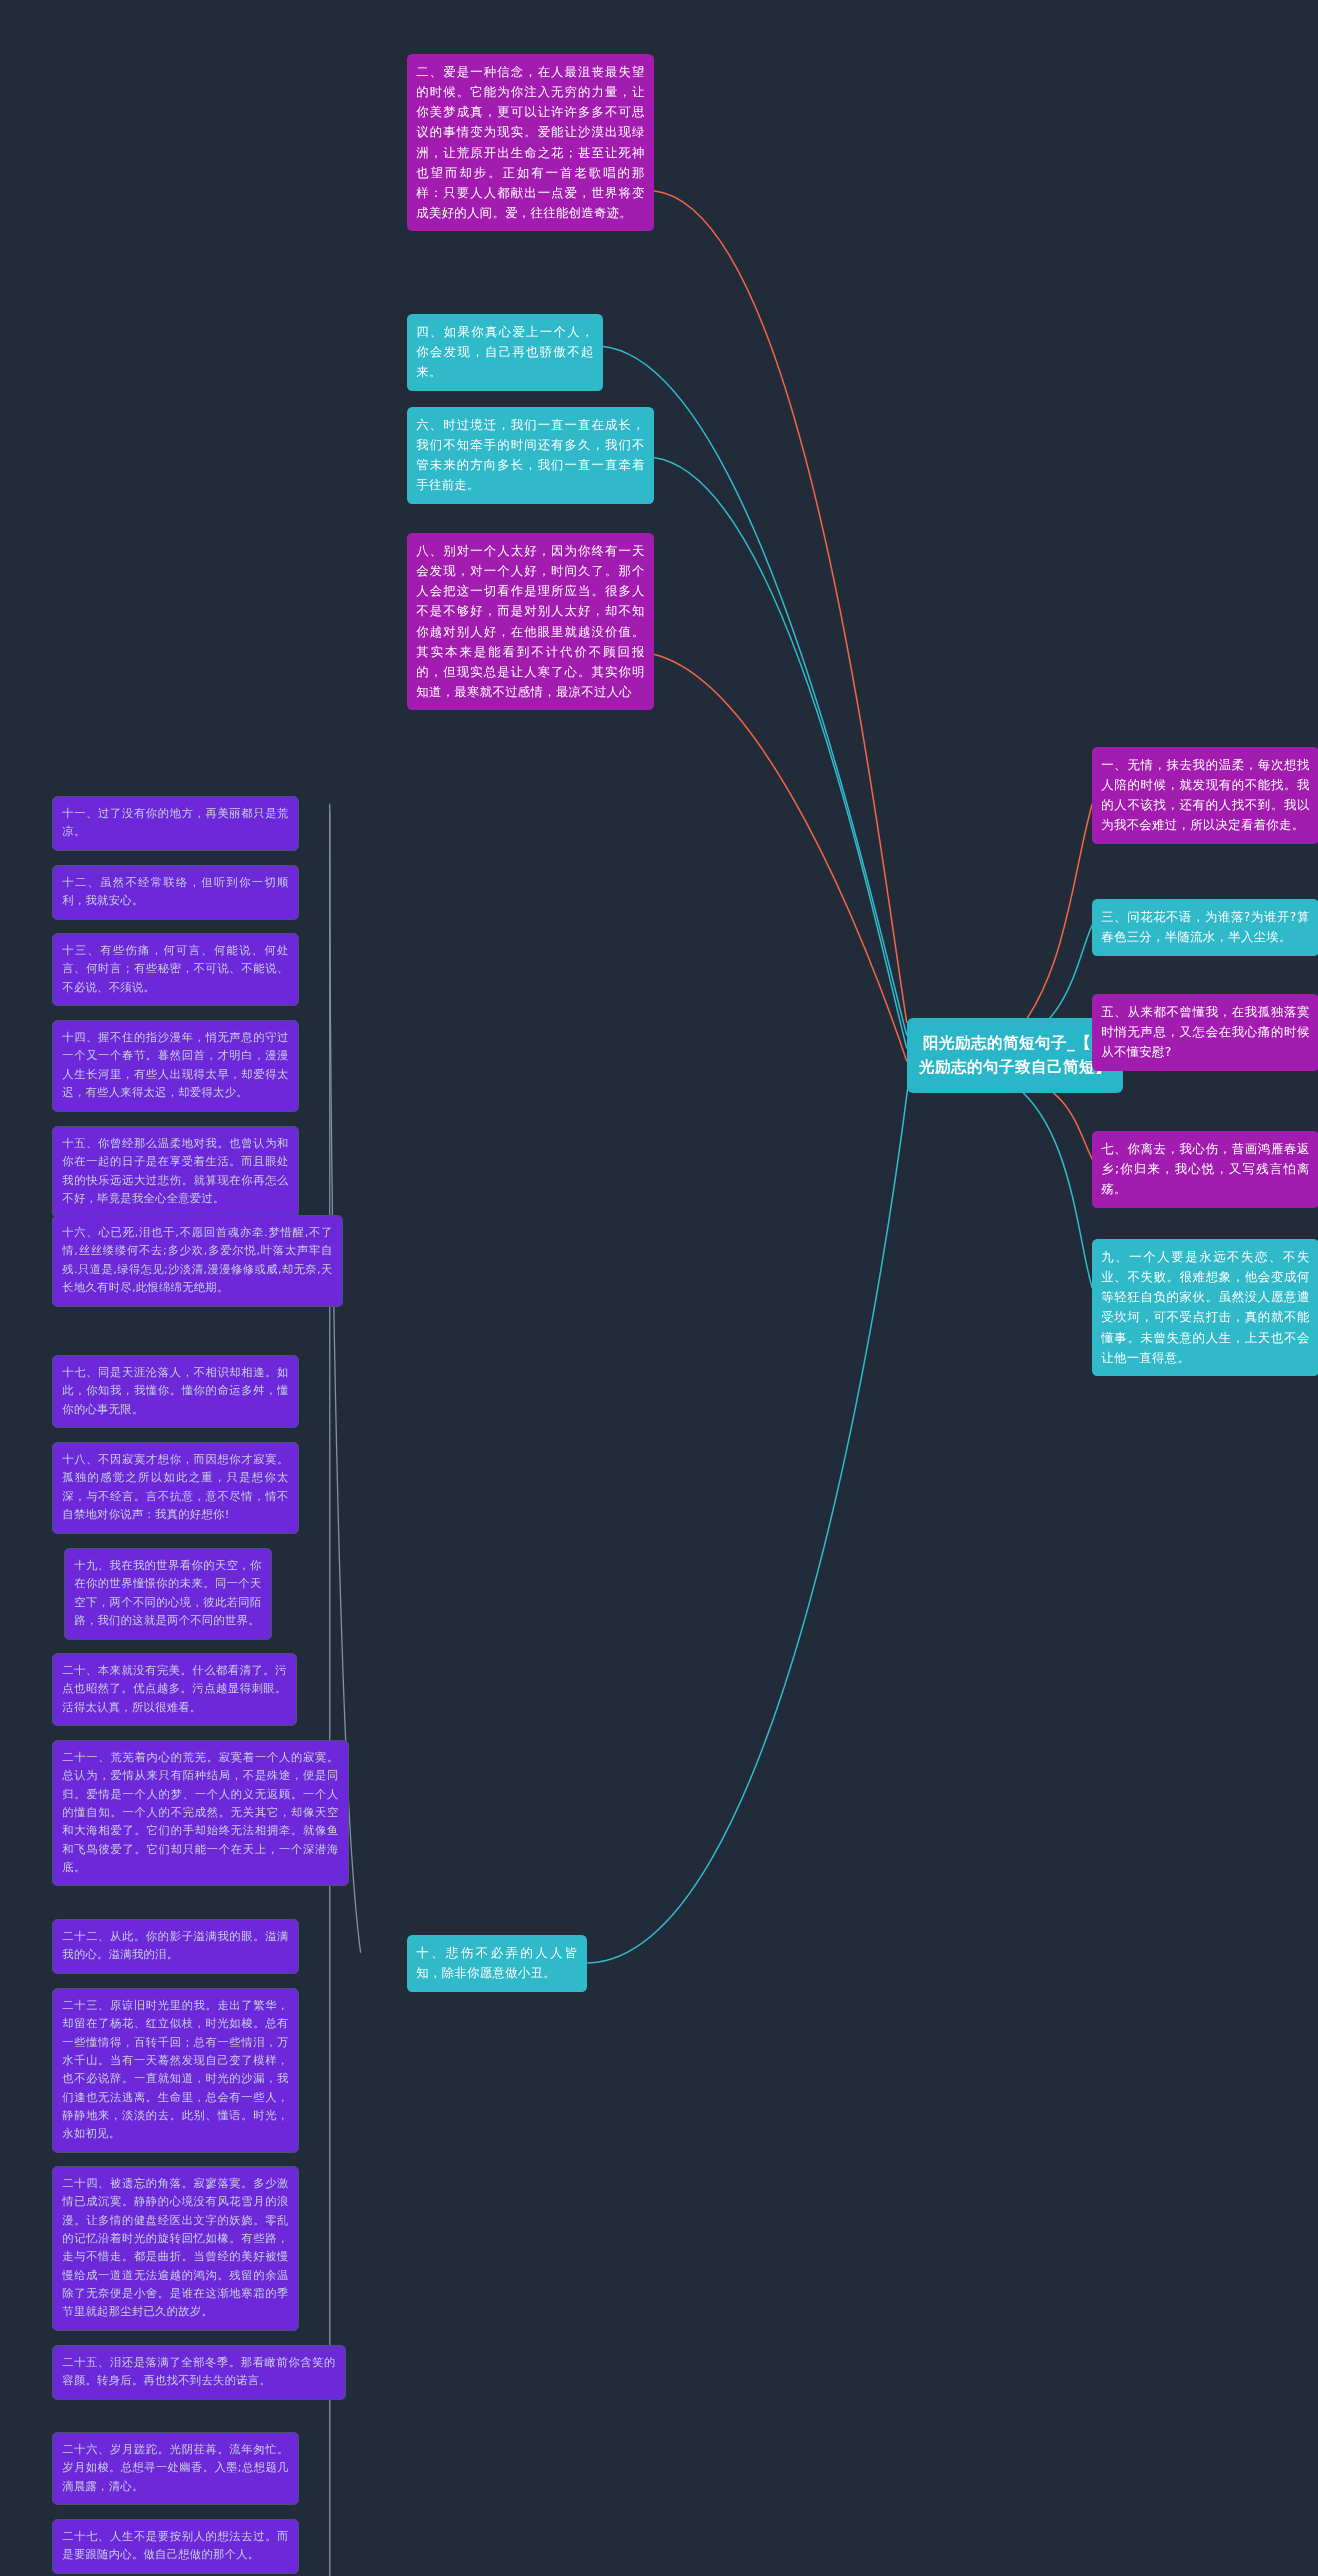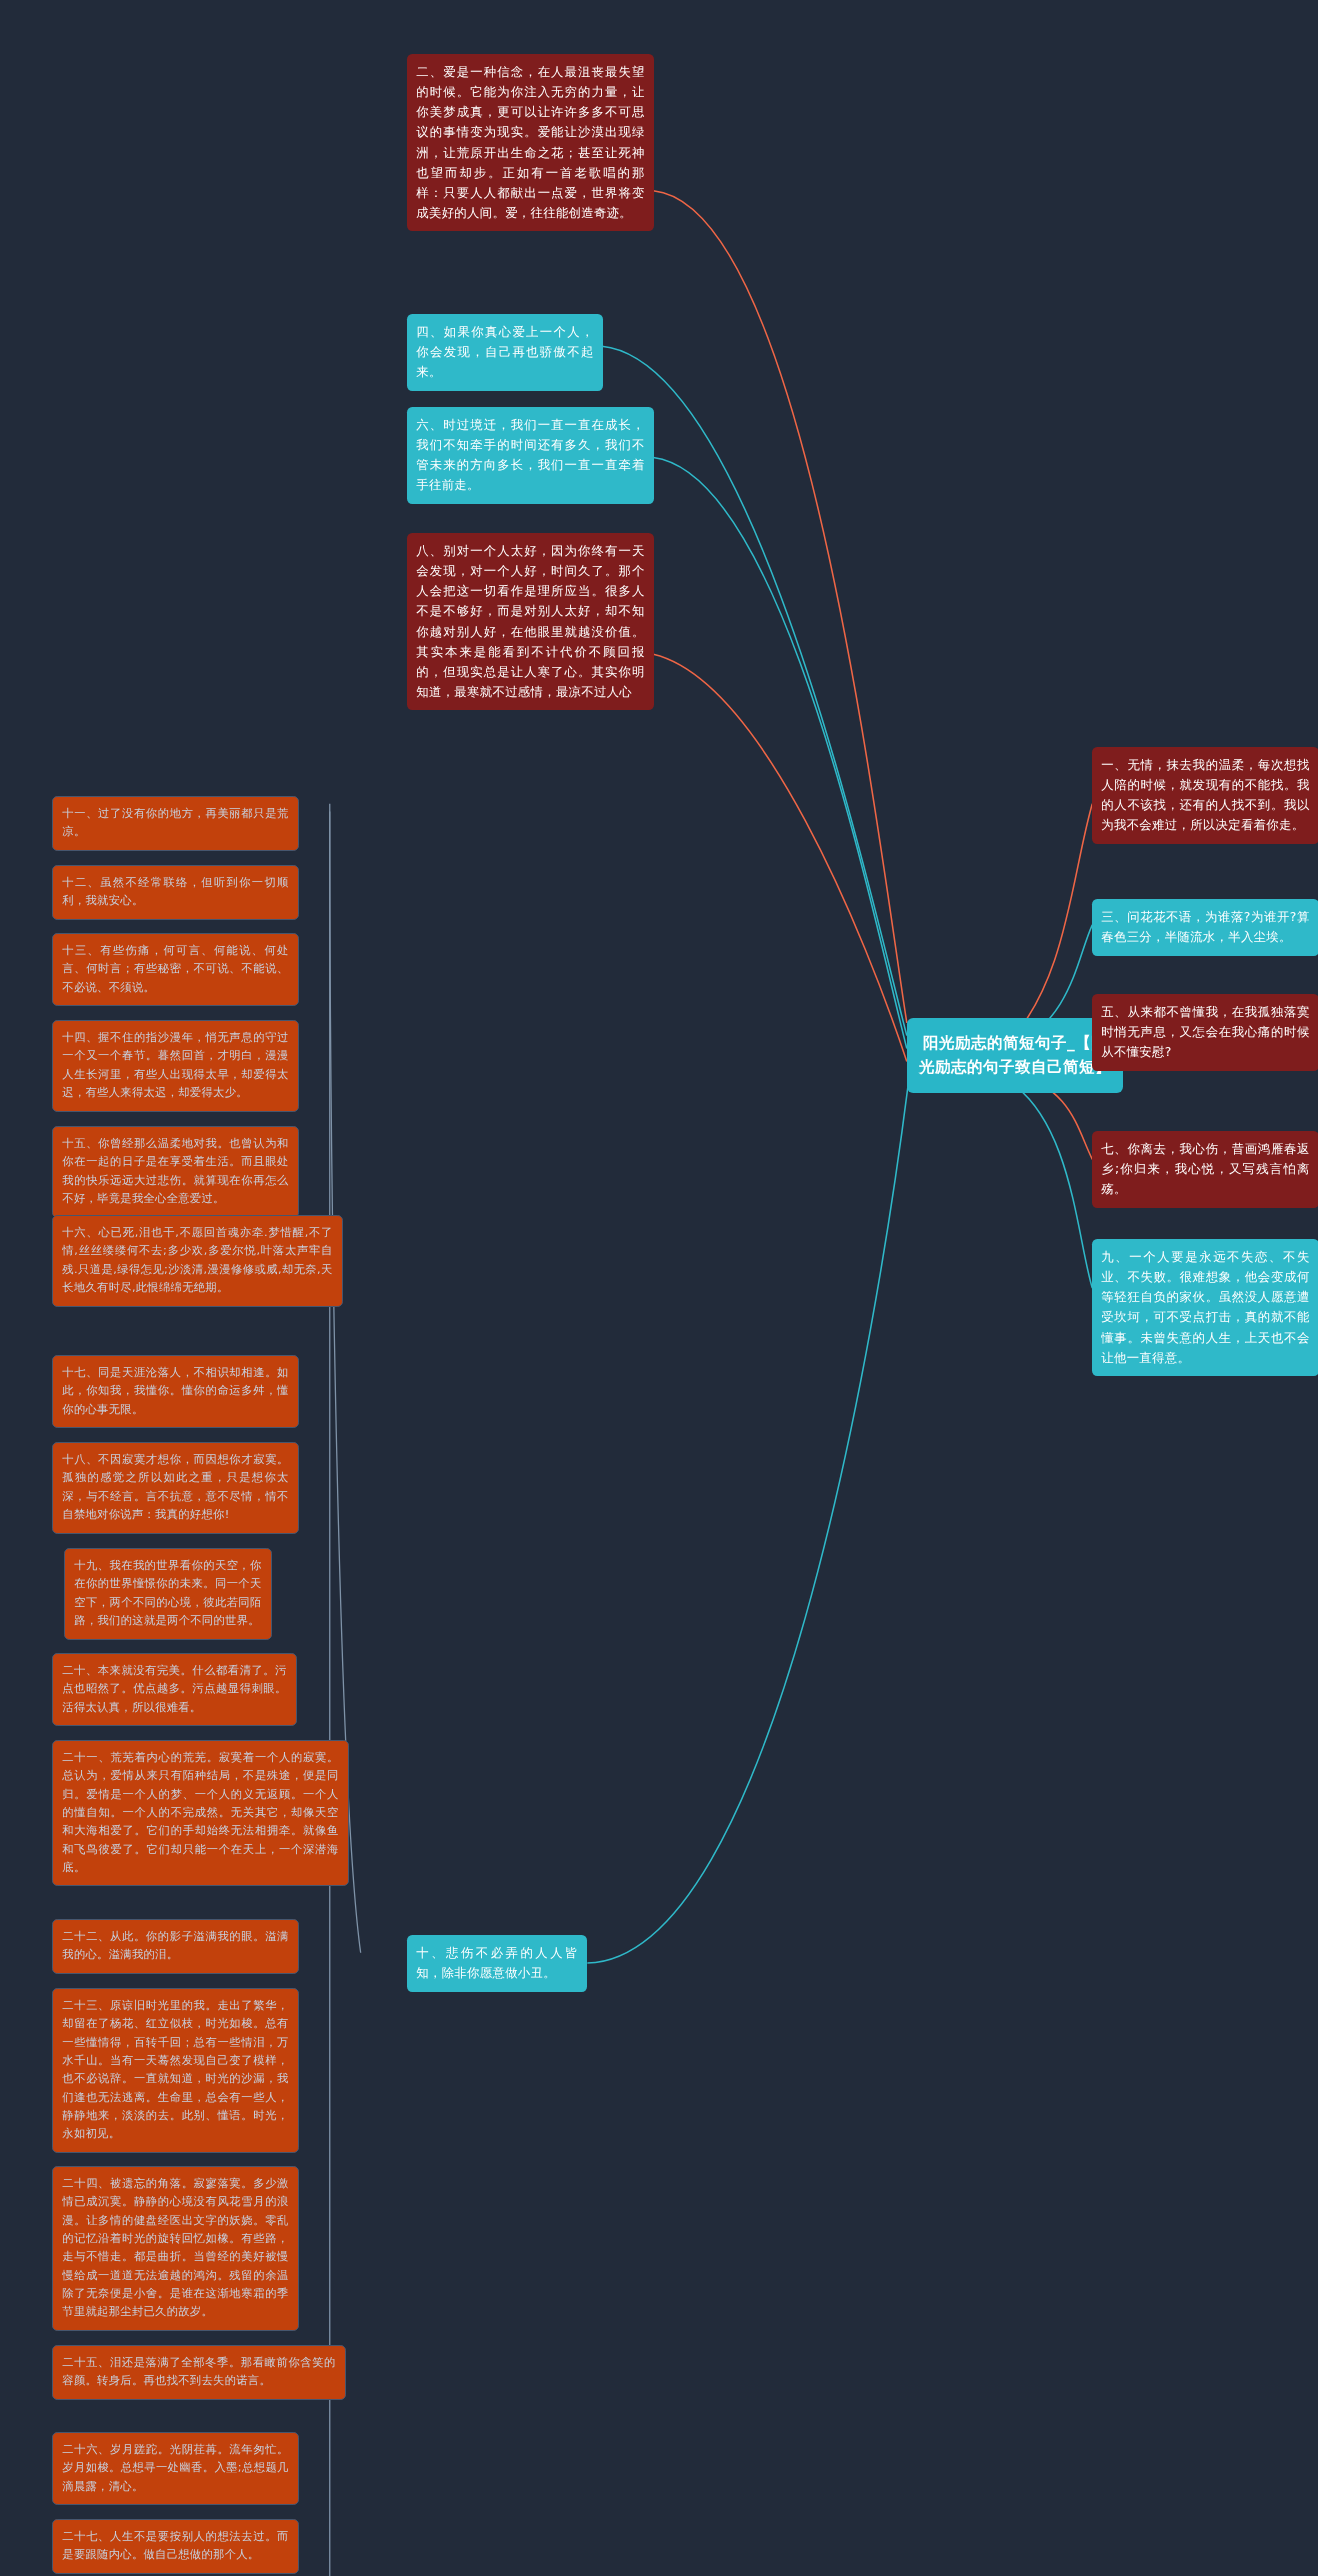--- a/index.html
+++ b/index.html
@@ -17,24 +17,24 @@
     line-height:1.62;
     letter-spacing:0.3px;
     text-align:justify;
     word-break:break-all;
   }
   .node.center{
     background:#29b6c8;color:#ffffff;font-size:15.5px;font-weight:bold;
     text-align:center;line-height:1.55;border-radius:6.2px;padding:13.4px 11.3px;
     letter-spacing:0.5px;
   }
-  .node.orange{background:#7f1d1d;color:#ffffff;font-size:12.4px;}
+  .node.orange{background:#a21caf;color:#ffffff;font-size:12.4px;}
   .node.teal{background:#2fb9c9;color:#ffffff;font-size:12.4px;}
   .node.dark{
-    background:#c2410c;color:#c7d2e0;font-size:11.3px;
+    background:#6d28d9;color:#c7d2e0;font-size:11.3px;
     border:1px solid #46566e;
   }
 </style>
 </head>
 <body>
 
 <div id="canvas">
 
   <svg class="links" viewBox="0 0 2560 6003">
 

